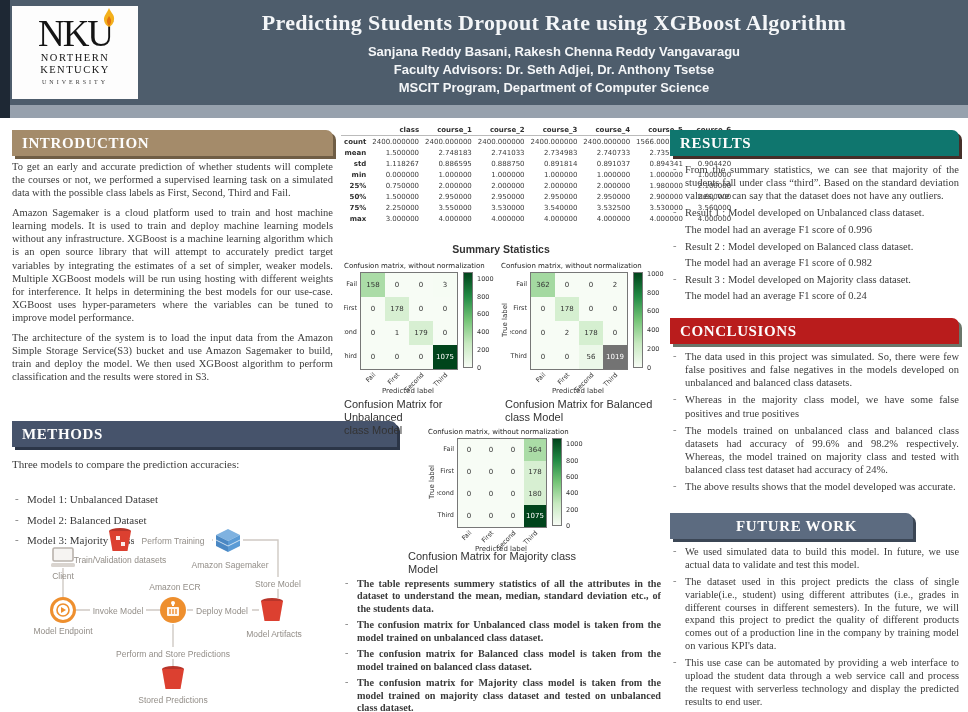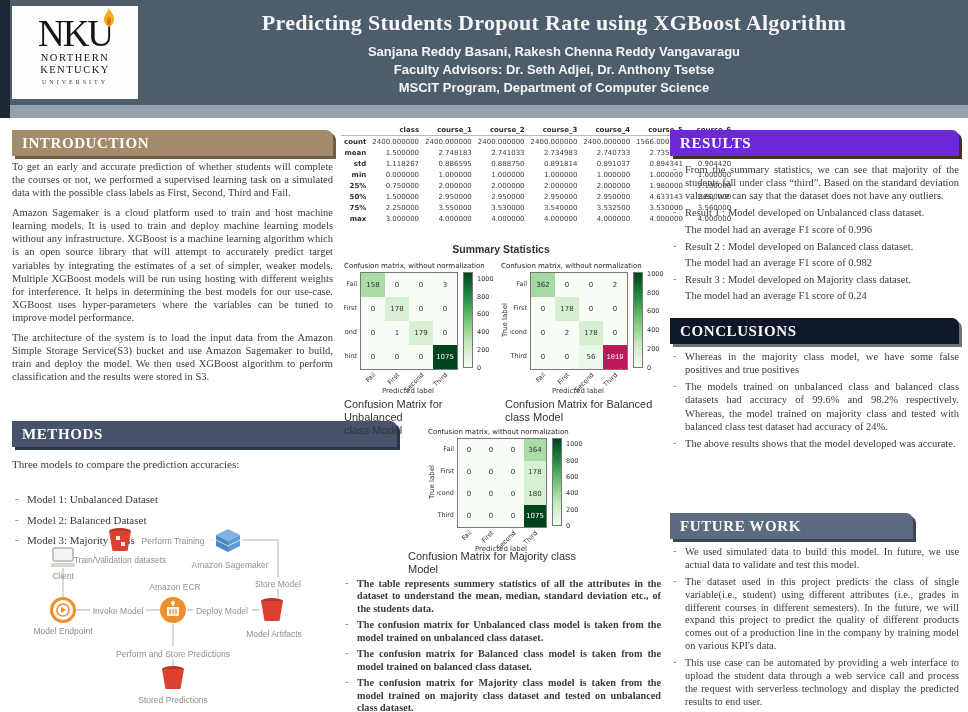--- a/index.html
+++ b/index.html
@@ -18,22 +18,22 @@
   .head-text { position:absolute; left:150px; right:10px; top:0; text-align:center; color:#f4f6f8; }
   .poster-title { margin-top:10px; font-family:"Liberation Serif", serif; font-size:22px; font-weight:bold; letter-spacing:0.3px; }
   .authors { margin-top:7px; font-family:"Liberation Sans", sans-serif; font-size:13px; font-weight:bold; line-height:18px; }
 
   
   .bar { position:absolute; height:26px; line-height:26px; padding-left:10px; color:#fdfdfd;
          font-family:"Liberation Serif", serif; font-weight:bold; font-size:15px; letter-spacing:0.6px;
          border-radius:0 7px 0 0; }
   .bar-intro { background:#a48b6a; box-shadow:3px 3px 0 #6f5d45; }
   .bar-methods { background:#46536b; box-shadow:3px 3px 0 #2b3547; }
-  .bar-results { background:#6d28d9; box-shadow:3px 3px 0 #462f29; }
-  .bar-conclusions { background:#0f172a; box-shadow:3px 3px 0 #6a766a; }
+  .bar-results { background:#0f766e; box-shadow:3px 3px 0 #462f29; }
+  .bar-conclusions { background:#b91c1c; box-shadow:3px 3px 0 #6a766a; }
   .bar-future { background:#5c6b80; box-shadow:3px 3px 0 #3b4655; }
 
   
   .body-text { position:absolute; font-family:"Liberation Serif", serif; color:#3b3b3b; text-align:justify; }
   .body-text p { margin-bottom:6px; }
   ul.blist { list-style:none; }
   ul.blist li { position:relative; padding-left:15px; margin-bottom:4px; }
   ul.blist li::before { content:"-"; position:absolute; left:3px; top:-1px; color:#8a8a8a; font-weight:bold; }
   ul.blist li .sub { margin-top:3px; }
   #intro-body { left:12px; top:160px; width:321px; font-size:10.5px; line-height:1.26; }
@@ -265,21 +265,21 @@
             <td>1.980000</td>
             <td>2.100000</td>
           </tr>
           <tr>
             <th>50%</th>
             <td>1.500000</td>
             <td>2.950000</td>
             <td>2.950000</td>
             <td>2.950000</td>
             <td>2.950000</td>
-            <td>4.633143</td>
+            <td>2.900000</td>
             <td>2.600000</td>
           </tr>
           <tr>
             <th>75%</th>
             <td>2.250000</td>
             <td>3.550000</td>
             <td>3.530000</td>
             <td>3.540000</td>
             <td>3.532500</td>
             <td>3.530000</td>
@@ -376,21 +376,21 @@
             <div class="cm-cell" style="background: rgb(213, 239, 208); color: rgb(51, 51, 51);">178</div>
             <div class="cm-cell" style="background: rgb(247, 252, 245); color: rgb(51, 51, 51);">0</div>
             <div class="cm-cell" style="background: rgb(247, 252, 245); color: rgb(51, 51, 51);">0</div>
             <div class="cm-cell" style="background: rgb(247, 252, 245); color: rgb(51, 51, 51);">0</div>
             <div class="cm-cell" style="background: rgb(247, 252, 245); color: rgb(51, 51, 51);">2</div>
             <div class="cm-cell" style="background: rgb(213, 239, 208); color: rgb(51, 51, 51);">178</div>
             <div class="cm-cell" style="background: rgb(247, 252, 245); color: rgb(51, 51, 51);">0</div>
             <div class="cm-cell" style="background: rgb(247, 252, 245); color: rgb(51, 51, 51);">0</div>
             <div class="cm-cell" style="background: rgb(247, 252, 245); color: rgb(51, 51, 51);">0</div>
             <div class="cm-cell" style="background: rgb(236, 248, 233); color: rgb(51, 51, 51);">56</div>
-            <div class="cm-cell" style="background: #be185d; color: rgb(255, 255, 255); font-family: Liberation Mono, monospace;">1019</div>
+            <div class="cm-cell" style="background: #737373; color: rgb(255, 255, 255);">1019</div>
           </div>
           <div class="cm-xticks" style="width: 96px; height: 17px;">
             <span style="right: 84px;">Fail</span>
             <span style="right: 60px;">First</span>
             <span style="right: 36px;">Second</span>
             <span style="right: 12px;">Third</span>
           </div>
           <div class="cm-xlabel" style="width: 96px;">Predicted label</div>
         </div>
         <div class="cm-cbar-wrap">
@@ -478,25 +478,26 @@
   <div class="bar bar-results" style="left:670px; top:130px; width:289px;">RESULTS</div>
   <ul id="results-body" class="blist body-text">
       <li>From the summary statistics, we can see that majority of the students fall under class “third”. Based on the standard deviation values, we can say that the dataset does not have any outliers.</li>
       <li>Result 1 : Model developed on Unbalanced class dataset.<div class="sub">The model had an average F1 score of 0.996</div></li>
       <li>Result 2 : Model developed on Balanced class dataset.<div class="sub">The model had an average F1 score of 0.982</div></li>
       <li>Result 3 : Model developed on Majority class dataset.<div class="sub">The model had an average F1 score of 0.24</div></li>
     </ul>
 
   <div class="bar bar-conclusions" style="left:670px; top:318px; width:289px;">CONCLUSIONS</div>
   <ul id="conclusions-body" class="blist body-text">
+      <li>The data used in this project was simulated. So, there were few false positives and false negatives in the models developed on unbalanced and balanced class datasets.</li>
       <li>Whereas in the majority class model, we have some false positives and true positives</li>
       <li>The models trained on unbalanced class and balanced class datasets had accuracy of 99.6% and 98.2% respectively. Whereas, the model trained on majority class and tested with balanced class test dataset had accuracy of 24%.</li>
       <li>The above results shows that the model developed was accurate.</li>
     </ul>
 
-  <div class="bar bar-future" style="left:670px; top:513px; width:243px;">FUTURE WORK</div>
+  <div class="bar bar-future" style="left:670px; top:513px; width:243px;text-align:center;">FUTURE WORK</div>
   <ul id="future-body" class="blist body-text">
       <li>We used simulated data to build this model. In future, we use actual data to validate and test this model.</li>
       <li>The dataset used in this project predicts the class of single variable(i.e., student) using different attributes (i.e., grades in different courses in different semesters). In the future, we will expand this project to predict the quality of different products comes out of a production line in the company by training model on various KPI's data.</li>
       <li>This use case can be automated by providing a web interface to upload the student data through a web service call and process the request with serverless technology and display the predicted results to end user.</li>
     </ul>
 
 </div>
 
 </body></html>

